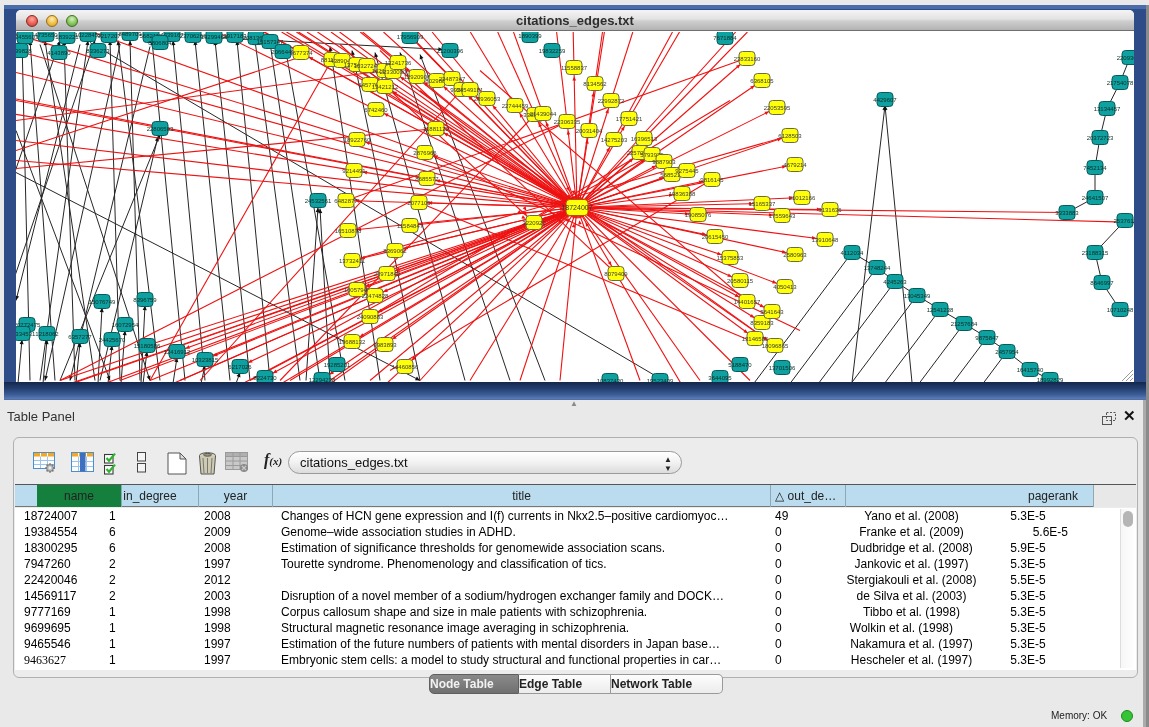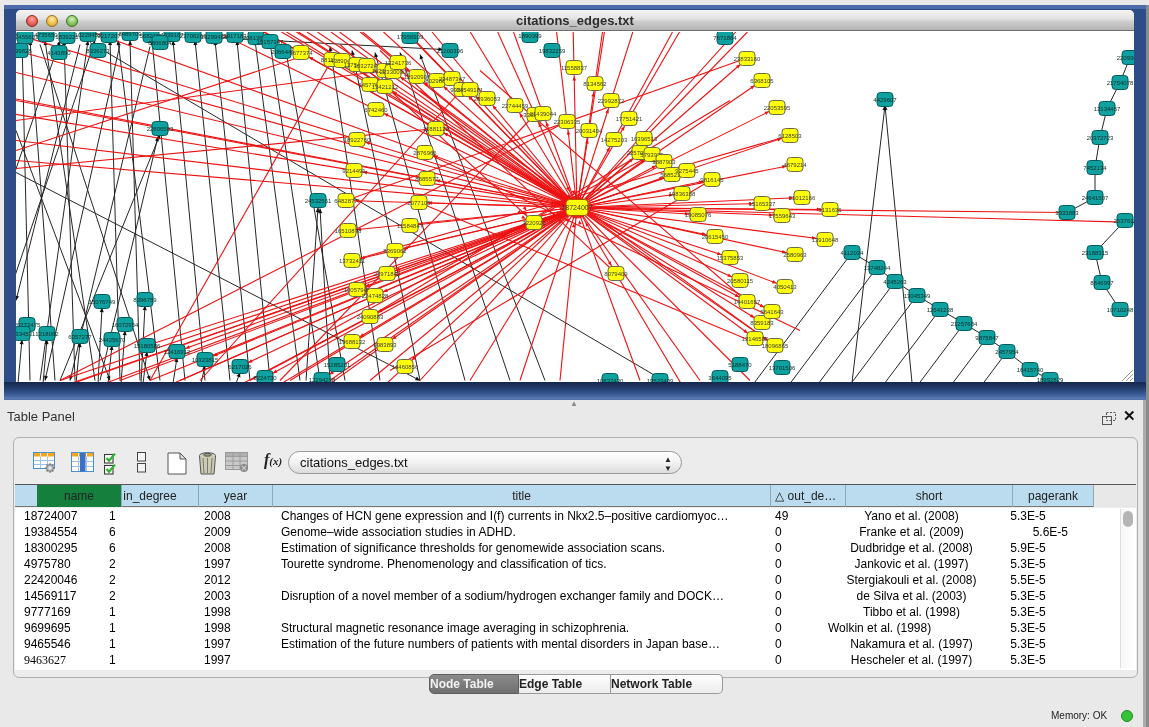--- a/index.html
+++ b/index.html
@@ -825,21 +825,20 @@
 </svg>
 <div class="icon" style="left:250px;top:13px;font-size:16px;font-style:italic;font-weight:bold;font-family:'Liberation Serif',serif;color:#222;">f<span style="font-size:11px;">(x)</span></div>
 
       <div id="combo">citations_edges.txt<span class="ar">▲<br>▼</span></div>
       <div id="thead">
         <div class="hc" style="left:2px;width:85px;background:#15803d;margin-left:20px;">name</div>
         <div class="hc" style="left:87px;width:97px;">in_degree</div>
         <div class="hc" style="left:184px;width:74px;">year</div>
         <div class="hc" style="left:258px;width:498px;">title</div>
         <div class="hc" style="left:756px;width:75px;text-align:left;padding-left:4px;">△ out_de…</div>
-        <div class="hc" style="left:831px;width:167px;">short</div>
         <div class="hc" style="left:998px;width:81px;">pagerank</div>
         <div class="hc" style="left:1079px;width:42px;background:#e8e8e8;border-right:none;"></div>
       </div>
       <div id="tbody">
 <div class="tr" style="top:0px;">
 <span class="td" style="left:9px;width:78px;">18724007</span>
 <span class="td" style="left:94px;width:80px;">1</span>
 <span class="td" style="left:189px;width:60px;">2008</span>
 <span class="td" style="left:266px;width:488px;">Changes of HCN gene expression and I(f) currents in Nkx2.5–positive cardiomyoc…</span>
 <span class="td" style="left:760px;width:60px;">49</span>
@@ -858,21 +857,21 @@
 <div class="tr" style="top:32px;">
 <span class="td" style="left:9px;width:78px;">18300295</span>
 <span class="td" style="left:94px;width:80px;">6</span>
 <span class="td" style="left:189px;width:60px;">2008</span>
 <span class="td" style="left:266px;width:488px;">Estimation of significance thresholds for genomewide association scans.</span>
 <span class="td" style="left:760px;width:60px;">0</span>
 <span class="td" style="left:813px;width:167px;text-align:center;">Dudbridge et al. (2008)</span>
 <span class="td" style="left:973px;width:80px;text-align:center;">5.9E-5</span>
 </div>
 <div class="tr" style="top:48px;">
-<span class="td" style="left:9px;width:78px;">4975780</span>
+<span class="td" style="left:9px;width:78px;">7947260</span>
 <span class="td" style="left:94px;width:80px;">2</span>
 <span class="td" style="left:189px;width:60px;">1997</span>
 <span class="td" style="left:266px;width:488px;">Tourette syndrome. Phenomenology and classification of tics.</span>
 <span class="td" style="left:760px;width:60px;">0</span>
 <span class="td" style="left:813px;width:167px;text-align:center;">Jankovic et al. (1997)</span>
 <span class="td" style="left:973px;width:80px;text-align:center;">5.3E-5</span>
 </div>
 <div class="tr" style="top:64px;">
 <span class="td" style="left:9px;width:78px;">22420046</span>
 <span class="td" style="left:94px;width:80px;">2</span>
@@ -887,46 +886,48 @@
 <span class="td" style="left:189px;width:60px;">2003</span>
 <span class="td" style="left:266px;width:488px;">Disruption of a novel member of a sodium/hydrogen exchanger family and DOCK…</span>
 <span class="td" style="left:760px;width:60px;">0</span>
 <span class="td" style="left:813px;width:167px;text-align:center;">de Silva et al. (2003)</span>
 <span class="td" style="left:973px;width:80px;text-align:center;">5.3E-5</span>
 </div>
 <div class="tr" style="top:96px;">
 <span class="td" style="left:9px;width:78px;">9777169</span>
 <span class="td" style="left:94px;width:80px;">1</span>
 <span class="td" style="left:189px;width:60px;">1998</span>
+<span class="td" style="left:266px;width:488px;">Corpus callosum shape and size in male patients with schizophrenia.</span>
 <span class="td" style="left:760px;width:60px;">0</span>
 <span class="td" style="left:813px;width:167px;text-align:center;">Tibbo et al. (1998)</span>
 <span class="td" style="left:973px;width:80px;text-align:center;">5.3E-5</span>
 </div>
 <div class="tr" style="top:112px;">
 <span class="td" style="left:9px;width:78px;">9699695</span>
 <span class="td" style="left:94px;width:80px;">1</span>
 <span class="td" style="left:189px;width:60px;">1998</span>
 <span class="td" style="left:266px;width:488px;">Structural magnetic resonance image averaging in schizophrenia.</span>
 <span class="td" style="left:760px;width:60px;">0</span>
-<span class="td" style="left:813px;width:167px;text-align:left;">Wolkin et al. (1998)</span>
+<span class="td" style="left:771px;width:167px;text-align:right;">Wolkin et al. (1998)</span>
 <span class="td" style="left:973px;width:80px;text-align:center;">5.3E-5</span>
 </div>
 <div class="tr" style="top:128px;">
 <span class="td" style="left:9px;width:78px;">9465546</span>
 <span class="td" style="left:94px;width:80px;">1</span>
 <span class="td" style="left:189px;width:60px;">1997</span>
 <span class="td" style="left:266px;width:488px;">Estimation of the future numbers of patients with mental disorders in Japan base…</span>
 <span class="td" style="left:760px;width:60px;">0</span>
 <span class="td" style="left:813px;width:167px;text-align:center;">Nakamura et al. (1997)</span>
 <span class="td" style="left:973px;width:80px;text-align:center;">5.3E-5</span>
 </div>
 <div class="tr" style="top:144px;">
 <span class="td" style="left:9px;width:78px;font-family:Liberation Serif, serif;">9463627</span>
 <span class="td" style="left:94px;width:80px;">1</span>
 <span class="td" style="left:189px;width:60px;">1997</span>
+<span class="td" style="left:266px;width:488px;">Embryonic stem cells: a model to study structural and functional properties in car…</span>
 <span class="td" style="left:760px;width:60px;">0</span>
 <span class="td" style="left:813px;width:167px;text-align:center;">Hescheler et al. (1997)</span>
 <span class="td" style="left:973px;width:80px;text-align:center;">5.3E-5</span>
 </div>
         <div id="vscroll">
             <div id="vthumb"></div>
           </div>
       </div>
     </div>
     <div id="tabs">

